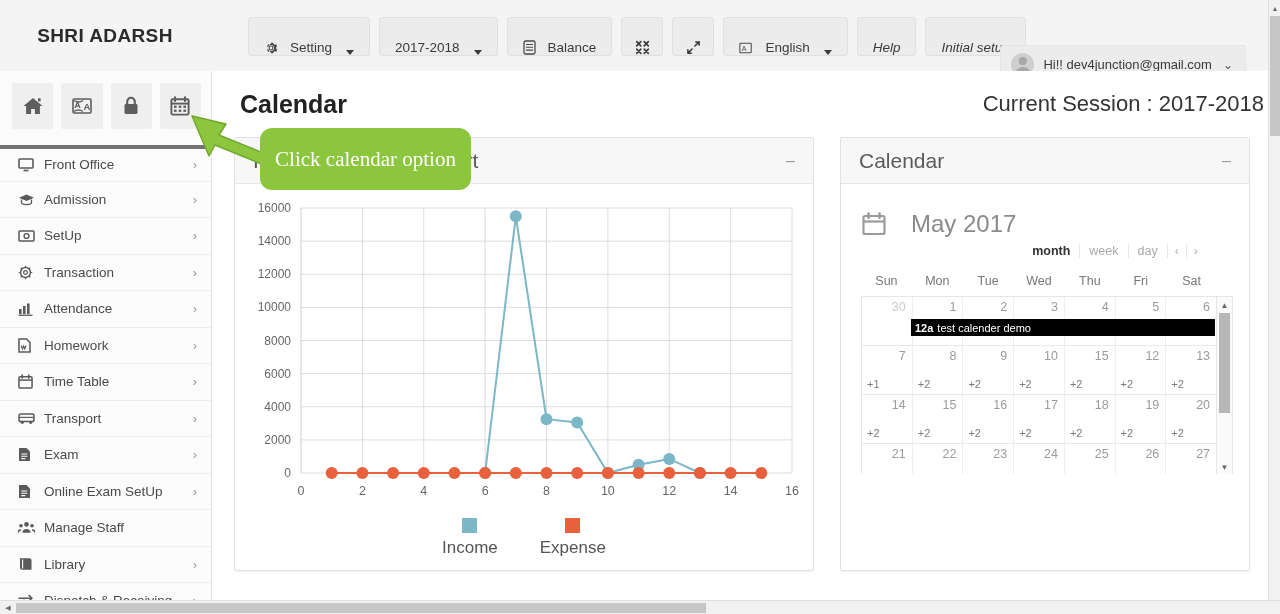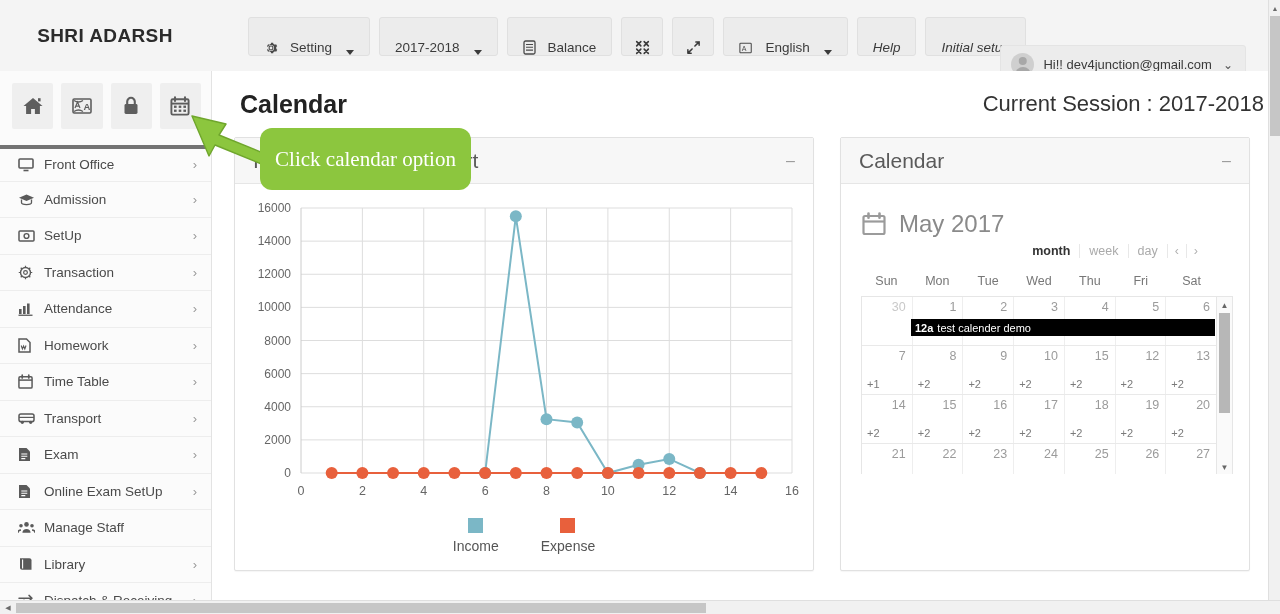--- a/index.html
+++ b/index.html
@@ -122,25 +122,25 @@
   .panel-right { width: 412px; height: 434px; }
 
   
   .chart-wrap { position: relative; width: 100%; height: 330px; padding: 10px 6px 0 4px; }
   .legend {
     display: flex; justify-content: center; gap: 42px;
     margin-top: 4px;
   }
   .legend-item { display: flex; flex-direction: column; align-items: center; gap: 5px; }
   .legend-swatch { width: 15px; height: 15px; }
-  .legend-label { font-size: 14px; color: #555; }
+  .legend-label { font-size: 17px; color: #555; }
 
   
   .cal-body { padding: 26px 16px 0 20px; position: relative; }
-  .cal-title-row { display: flex; align-items: center; gap: 12px; }
+  .cal-title-row { display: flex; align-items: center; gap: 24px; }
   .cal-title { font-size: 24px; color: #8a8a8a; font-weight: normal; }
   .cal-controls {
     display: flex; align-items: center; justify-content: flex-end;
     gap: 0; margin: 6px 28px 0 0; font-size: 12.5px;
   }
   .cal-ctl { padding: 0 9px; color: #aaa; cursor: pointer; border-left: 1px solid #e8e8e8; }
   .cal-ctl:first-child { border-left: none; }
   .cal-ctl.active { color: #333; font-weight: bold; }
   .cal-nav { padding: 0 7px; color: #b0b0b0; cursor: pointer; border-left: 1px solid #e8e8e8; }
   .dow-row { display: flex; margin-top: 16px; padding-right: 16px; }

